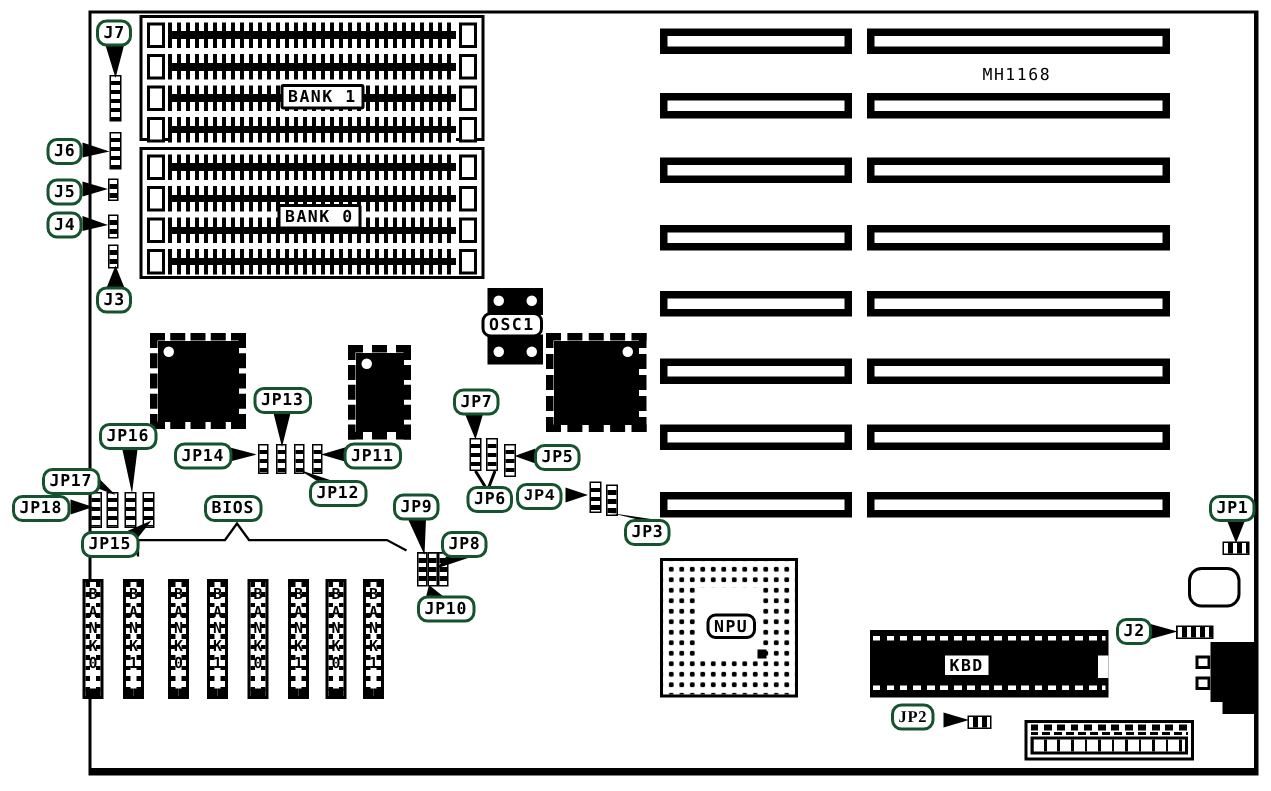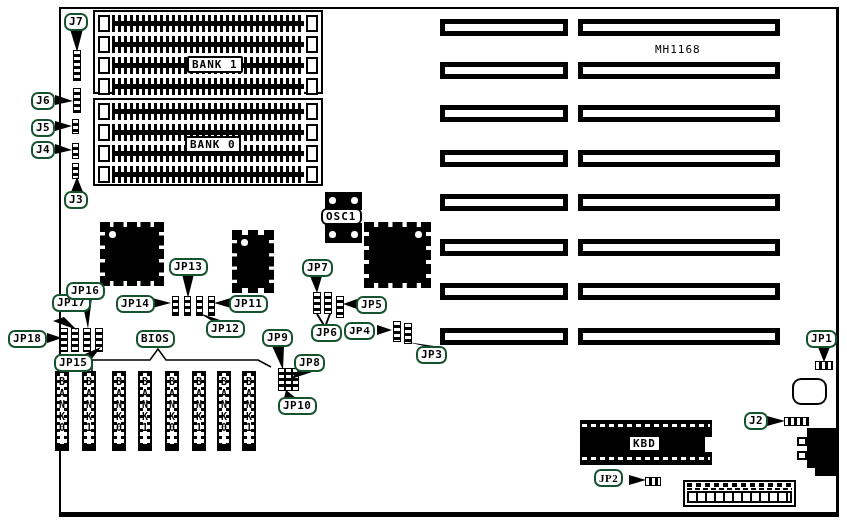--- a/index.html
+++ b/index.html
@@ -31,21 +31,21 @@
   
   .vjump{position:absolute;box-sizing:border-box;border:1px solid #000;z-index:2;
          background:repeating-linear-gradient(to bottom,#fff 0 3px,#000 3px 6px);}
   .hjump{position:absolute;box-sizing:border-box;border:1px solid #000;z-index:2;
          background:repeating-linear-gradient(90deg,#fff 0 3px,#000 3px 6px);}
   
   .qfp{position:absolute;background:#000;background-clip:padding-box;
        border:5px dashed #000;box-sizing:border-box;z-index:1;}
   .qfp .dot{position:absolute;width:7px;height:7px;border-radius:50%;background:#fff;}
   
-  .cache-chip{position:absolute;top:371px;width:14px;height:80px;border:2px solid #000;
+  .cache-chip{position:absolute;top:386px;width:14px;height:80px;border:2px solid #000;
       box-sizing:border-box;background:#fff;z-index:1;
       background-image:
         repeating-linear-gradient(to bottom,#000 0 3px,transparent 3px 7px),
         repeating-linear-gradient(to bottom,#000 0 3px,transparent 3px 7px);
       background-size:3px 100%,3px 100%;background-position:left top,right top;background-repeat:repeat-y;}
   .cache-chip::before,.cache-chip::after{content:"";position:absolute;bottom:0;width:5px;height:5px;background:#000;}
   .cache-chip::before{left:0;} .cache-chip::after{right:0;}
   .vtext{width:9px;margin:3px auto 0 auto;font:bold 10px/11.5px "DejaVu Sans Mono",monospace;
          word-break:break-all;text-align:center;}
   
@@ -62,21 +62,21 @@
   
   .bios{position:absolute;left:330px;top:35px;width:90px;height:40px;background:#000;z-index:1;}
   .bios::after{content:"";position:absolute;right:-5px;top:50%;transform:translateY(-50%);
        width:10px;height:14px;border-radius:50%;background:#fff;}
   
   .osc{position:absolute;left:325px;top:176px;width:37px;height:51px;z-index:1;margin-top:16px;}
   .osc .blk{position:absolute;left:0;right:0;background:#000;}
   .osc .pad{position:absolute;width:7px;height:7px;border-radius:50%;background:#fff;z-index:2;}
   .osc .core{position:absolute;left:13px;top:17px;width:11px;height:17px;background:#000;}
   
-  .kbd{position:absolute;left:580px;top:420px;width:132px;height:45px;background:#000;z-index:1;}
+  .kbd{position:absolute;left:580px;top:420px;width:132px;height:45px;background:#000;z-index:1;padding-left:27px;}
   .kbd .pins{position:absolute;left:2px;right:2px;height:3px;
        background:repeating-linear-gradient(90deg,#fff 0 5px,transparent 5px 9px);}
   .kbd .notch{position:absolute;right:0;top:17px;width:7px;height:15px;background:#fff;}
   
   .pwr{position:absolute;left:683px;top:480px;width:113px;height:27px;border:2px solid #000;
        box-sizing:border-box;background:#fff;z-index:1;}
   .pwr .tabs{height:4px;margin:1px 2px 1px 2px;
        background:repeating-linear-gradient(90deg,#000 0 5px,transparent 5px 9px);}
   .pwr .dash{height:2px;margin:0 2px;
        background:repeating-linear-gradient(90deg,#000 0 5px,transparent 5px 8px);}
@@ -235,20 +235,25 @@
       <div class="vtext">BANK1</div>
     </div>
   <div class="cache-chip" style="left:217px;">
       <div class="vtext">BANK0</div>
     </div>
   <div class="cache-chip" style="left:242px;">
       <div class="vtext">BANK1</div>
     </div>
 
 
+  <div class="npu">
+    <div class="well"></div>
+    <div class="mark"></div>
+    <div class="plate" style="left:29px;top:35px;border-radius:6px;">NPU</div>
+  </div>
 
   <div class="kbd">
     <div class="pins" style="top:4px;"></div>
     <div class="pins" style="bottom:5px;"></div>
     <div class="notch"></div>
     <div class="plate" style="left:48px;top:15px;border-radius:1px;">KBD</div>
   </div>
 
   <div class="hjump" style="left:645px;top:477px;width:16px;height:9px;"></div>
   <div class="hjump" style="left:784px;top:417px;width:25px;height:9px;"></div>
@@ -295,21 +300,21 @@
     <polygon points="818,347 830,347 824,362" fill="#000"></polygon>
     <polyline points="92,371 92,360 150,360 158,349 166,360 258,360 271,367" fill="none" stroke="#000" stroke-width="1.5"></polyline>
   </svg>
 
   <div class="lbl" style="left:64px;top:13px;">J7</div>
   <div class="lbl" style="left:31px;top:92px;">J6</div>
   <div class="lbl" style="left:31px;top:119px;">J5</div>
   <div class="lbl" style="left:31px;top:141px;">J4</div>
   <div class="lbl" style="left:64px;top:191px;">J3</div>
   <div class="lbl" style="left:8px;top:330px;">JP18</div>
-  <div class="lbl" style="left:28px;top:294px;margin-left:24px;">JP17</div>
+  <div class="lbl" style="left:28px;top:312px;">JP17</div>
   <div class="lbl" style="left:66px;top:282px;">JP16</div>
   <div class="lbl" style="left:54px;top:354px;">JP15</div>
   <div class="lbl" style="left:116px;top:295px;">JP14</div>
   <div class="lbl" style="left:169px;top:258px;">JP13</div>
   <div class="lbl" style="left:206px;top:320px;">JP12</div>
   <div class="lbl" style="left:229px;top:295px;">JP11</div>
   <div class="lbl" style="left:136px;top:330px;">BIOS</div>
   <div class="lbl" style="left:262px;top:329px;">JP9</div>
   <div class="lbl" style="left:294px;top:354px;">JP8</div>
   <div class="lbl" style="left:278px;top:397px;">JP10</div>

